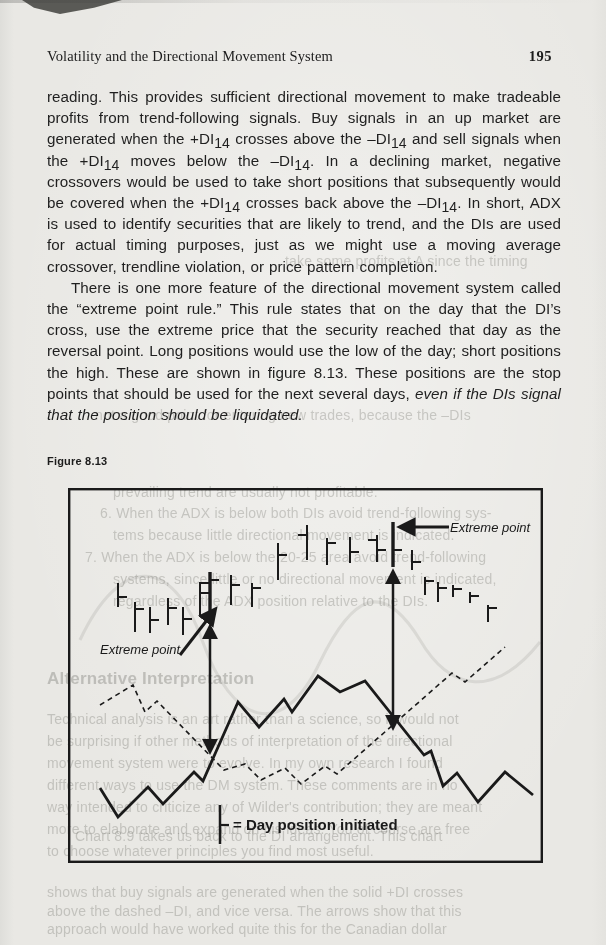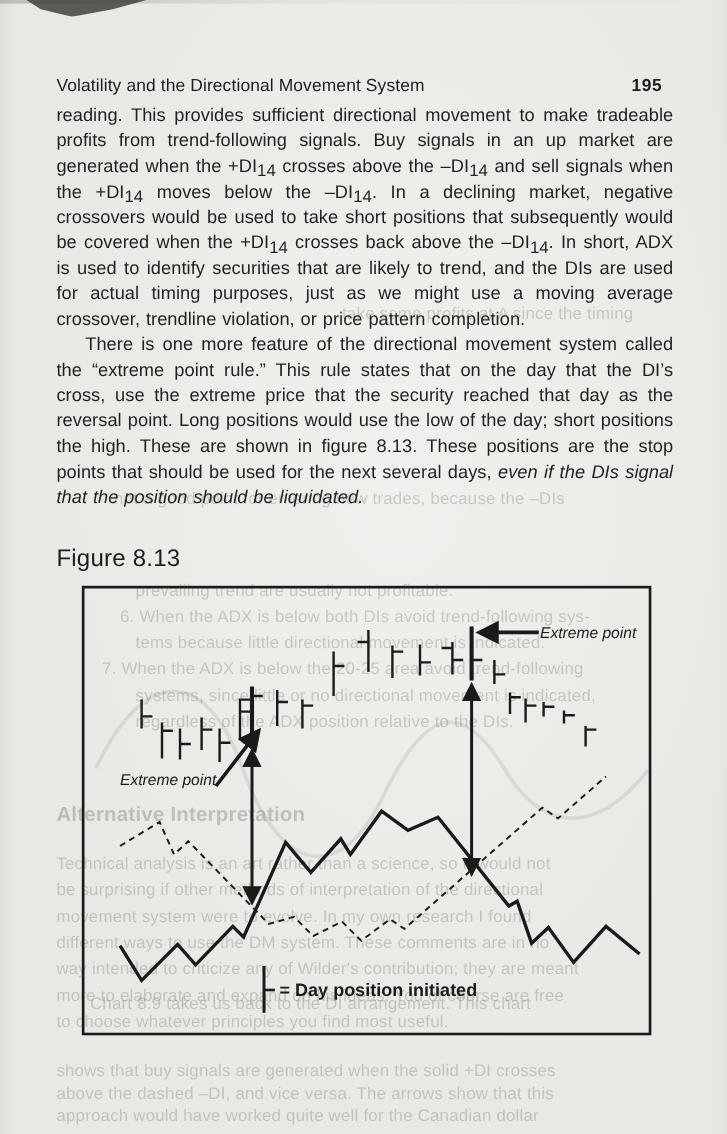--- a/index.html
+++ b/index.html
@@ -29,39 +29,40 @@
     position:absolute;white-space:nowrap;
     color:rgba(105,105,100,0.30);
     font-size:14px;letter-spacing:.2px;
     filter:blur(.4px);
   }
   .ghost-line.bold{font-weight:bold;font-size:17px;color:rgba(105,105,100,0.34);}
   #ghost-svg{position:absolute;inset:0;width:606px;height:945px;}
   
   #content{position:absolute;inset:0;z-index:2;}
   .header-row{
-    position:absolute;left:47px;top:64px;width:505px;
+    position:absolute;left:47px;top:48px;width:505px;
     display:flex;justify-content:space-between;align-items:center;
     font-size:14.5px;
+    font-family:Liberation Serif, serif;
   }
   .header-title{letter-spacing:.1px;}
   .page-number{font-weight:bold;letter-spacing:.5px;}
   #body-text{position:absolute;left:47px;top:86px;width:514px;}
   .body-par{
     margin:0;
     font-size:15.2px;line-height:21.2px;
     text-align:justify;
     letter-spacing:.05px;word-spacing:.6px;
     color:#1f1f1f;
   }
   .body-par.indent{text-indent:24px;}
   .body-par sub{font-size:14px;line-height:0;vertical-align:-3.5px;letter-spacing:0;}
   .figure-label{
     position:absolute;left:47px;top:455px;
-    font-size:20px;font-weight:normal;letter-spacing:.2px;
+    font-size:11px;font-weight:bold;letter-spacing:.2px;
   }
   #figure-wrap{position:absolute;left:68px;top:488px;width:475px;height:375px;}
 </style>
 </head>
 <body>
 
 <div id="page">
 
   <div id="ghost-layer">
     <svg id="ghost-svg">
@@ -79,21 +80,21 @@
       <div class="ghost-line" style="left: 47px; top: 711px;">Technical analysis is an art rather than a science, so it would not</div>
       <div class="ghost-line" style="left: 47px; top: 733px;">be surprising if other methods of interpretation of the directional</div>
       <div class="ghost-line" style="left: 47px; top: 755px;">movement system were to evolve. In my own research I found</div>
       <div class="ghost-line" style="left: 47px; top: 777px;">different ways to use the DM system. These comments are in no</div>
       <div class="ghost-line" style="left: 47px; top: 799px;">way intended to criticize any of Wilder's contribution; they are meant</div>
       <div class="ghost-line" style="left: 47px; top: 821px;">more to elaborate and expand on his ideas. You of course are free</div>
       <div class="ghost-line" style="left: 47px; top: 843px;">to choose whatever principles you find most useful.</div>
       <div class="ghost-line" style="left: 75px; top: 828px;">Chart 8.9 takes us back to the DI arrangement. This chart</div>
       <div class="ghost-line" style="left: 47px; top: 884px;">shows that buy signals are generated when the solid +DI crosses</div>
       <div class="ghost-line" style="left: 47px; top: 903px;">above the dashed –DI, and vice versa. The arrows show that this</div>
-      <div class="ghost-line" style="left: 47px; top: 921px;">approach would have worked quite well for the Canadian dollar</div>
+      <div class="ghost-line" style="left: 47px; top: 921px;">approach would have worked quite this for the Canadian dollar</div>
     </div>
 
   <div id="content">
     <div class="scan-wedge"></div>
     <div class="scan-top"></div>
 
     <div class="header-row">
       <span class="header-title">Volatility and the Directional Movement System</span>
       <span class="page-number">195</span>
     </div>

